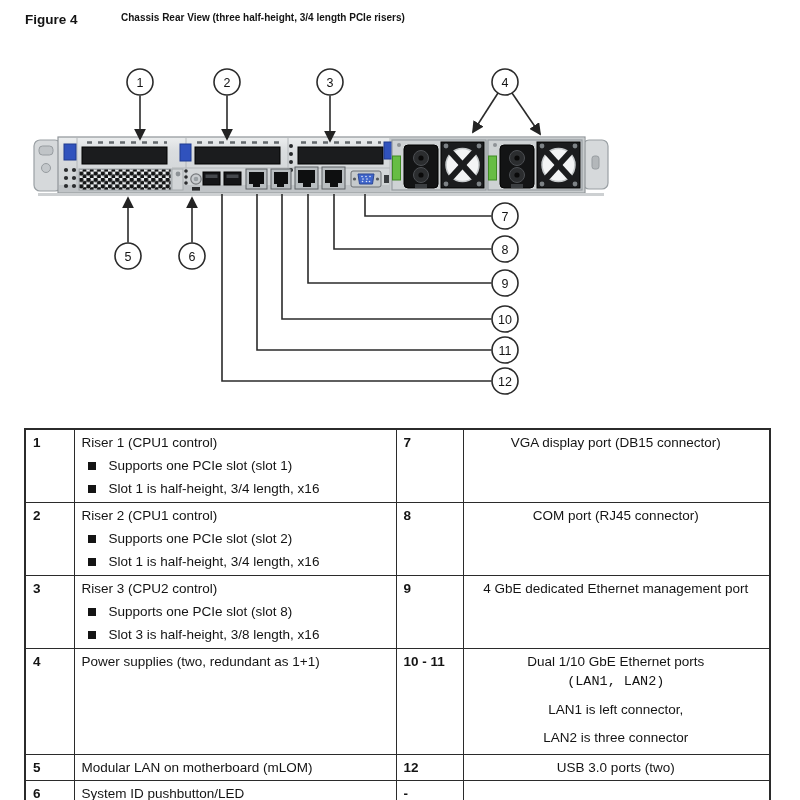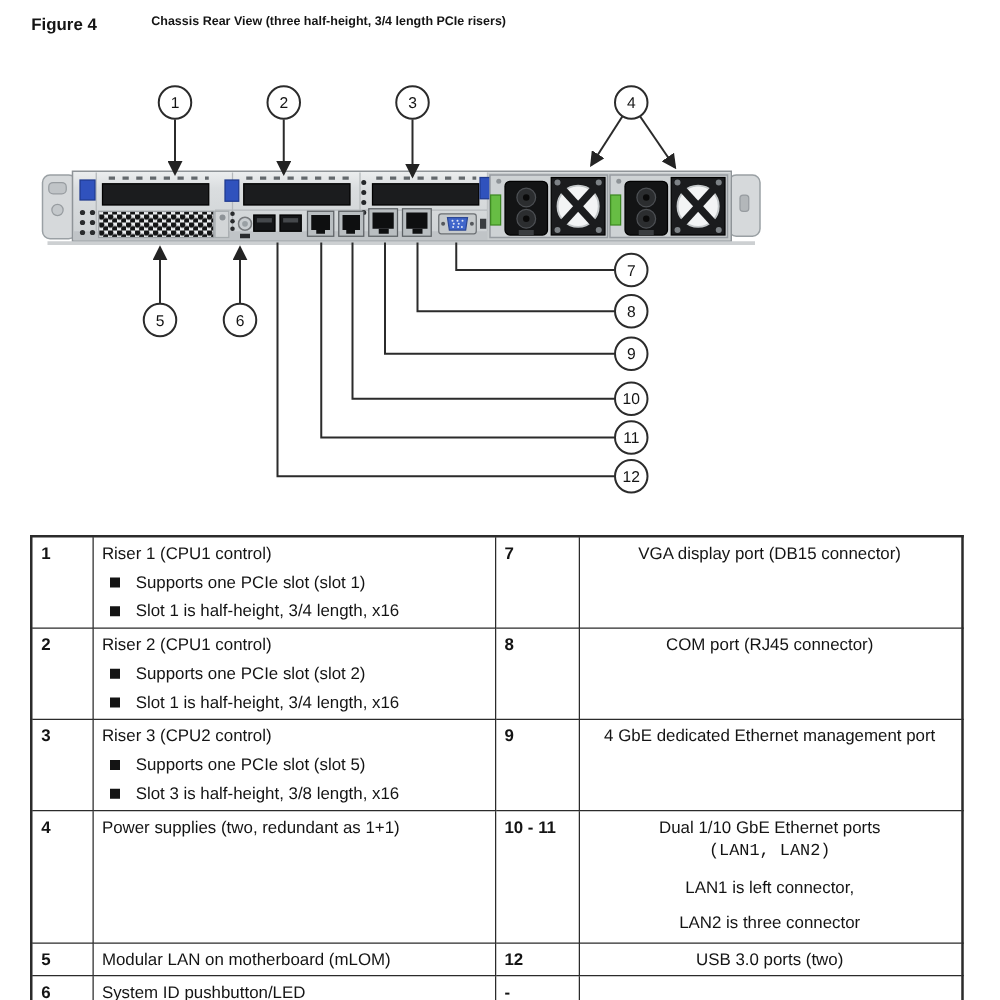--- a/index.html
+++ b/index.html
@@ -350,21 +350,21 @@
       <td>
         <p class="rline">COM port (RJ45 connector)</p>
       </td>
     </tr>
 
     <tr class="r-triple">
       <td class="num">3</td>
       <td>
         <div>Riser 3 (CPU2 control)</div>
         <ul class="bullets">
-          <li><span class="sq"></span><span>Supports one PCIe slot (slot 5)</span></li>
+          <li><span class="sq"></span><span>Supports one PCIe slot (slot 8)</span></li>
           <li><span class="sq"></span><span>Slot 3 is half-height, 3/8 length, x16</span></li>
         </ul>
       </td>
       <td class="num">9</td>
       <td>
         <p class="rline">4 GbE dedicated Ethernet management port</p>
       </td>
     </tr>
 
     <tr class="r-tall">

